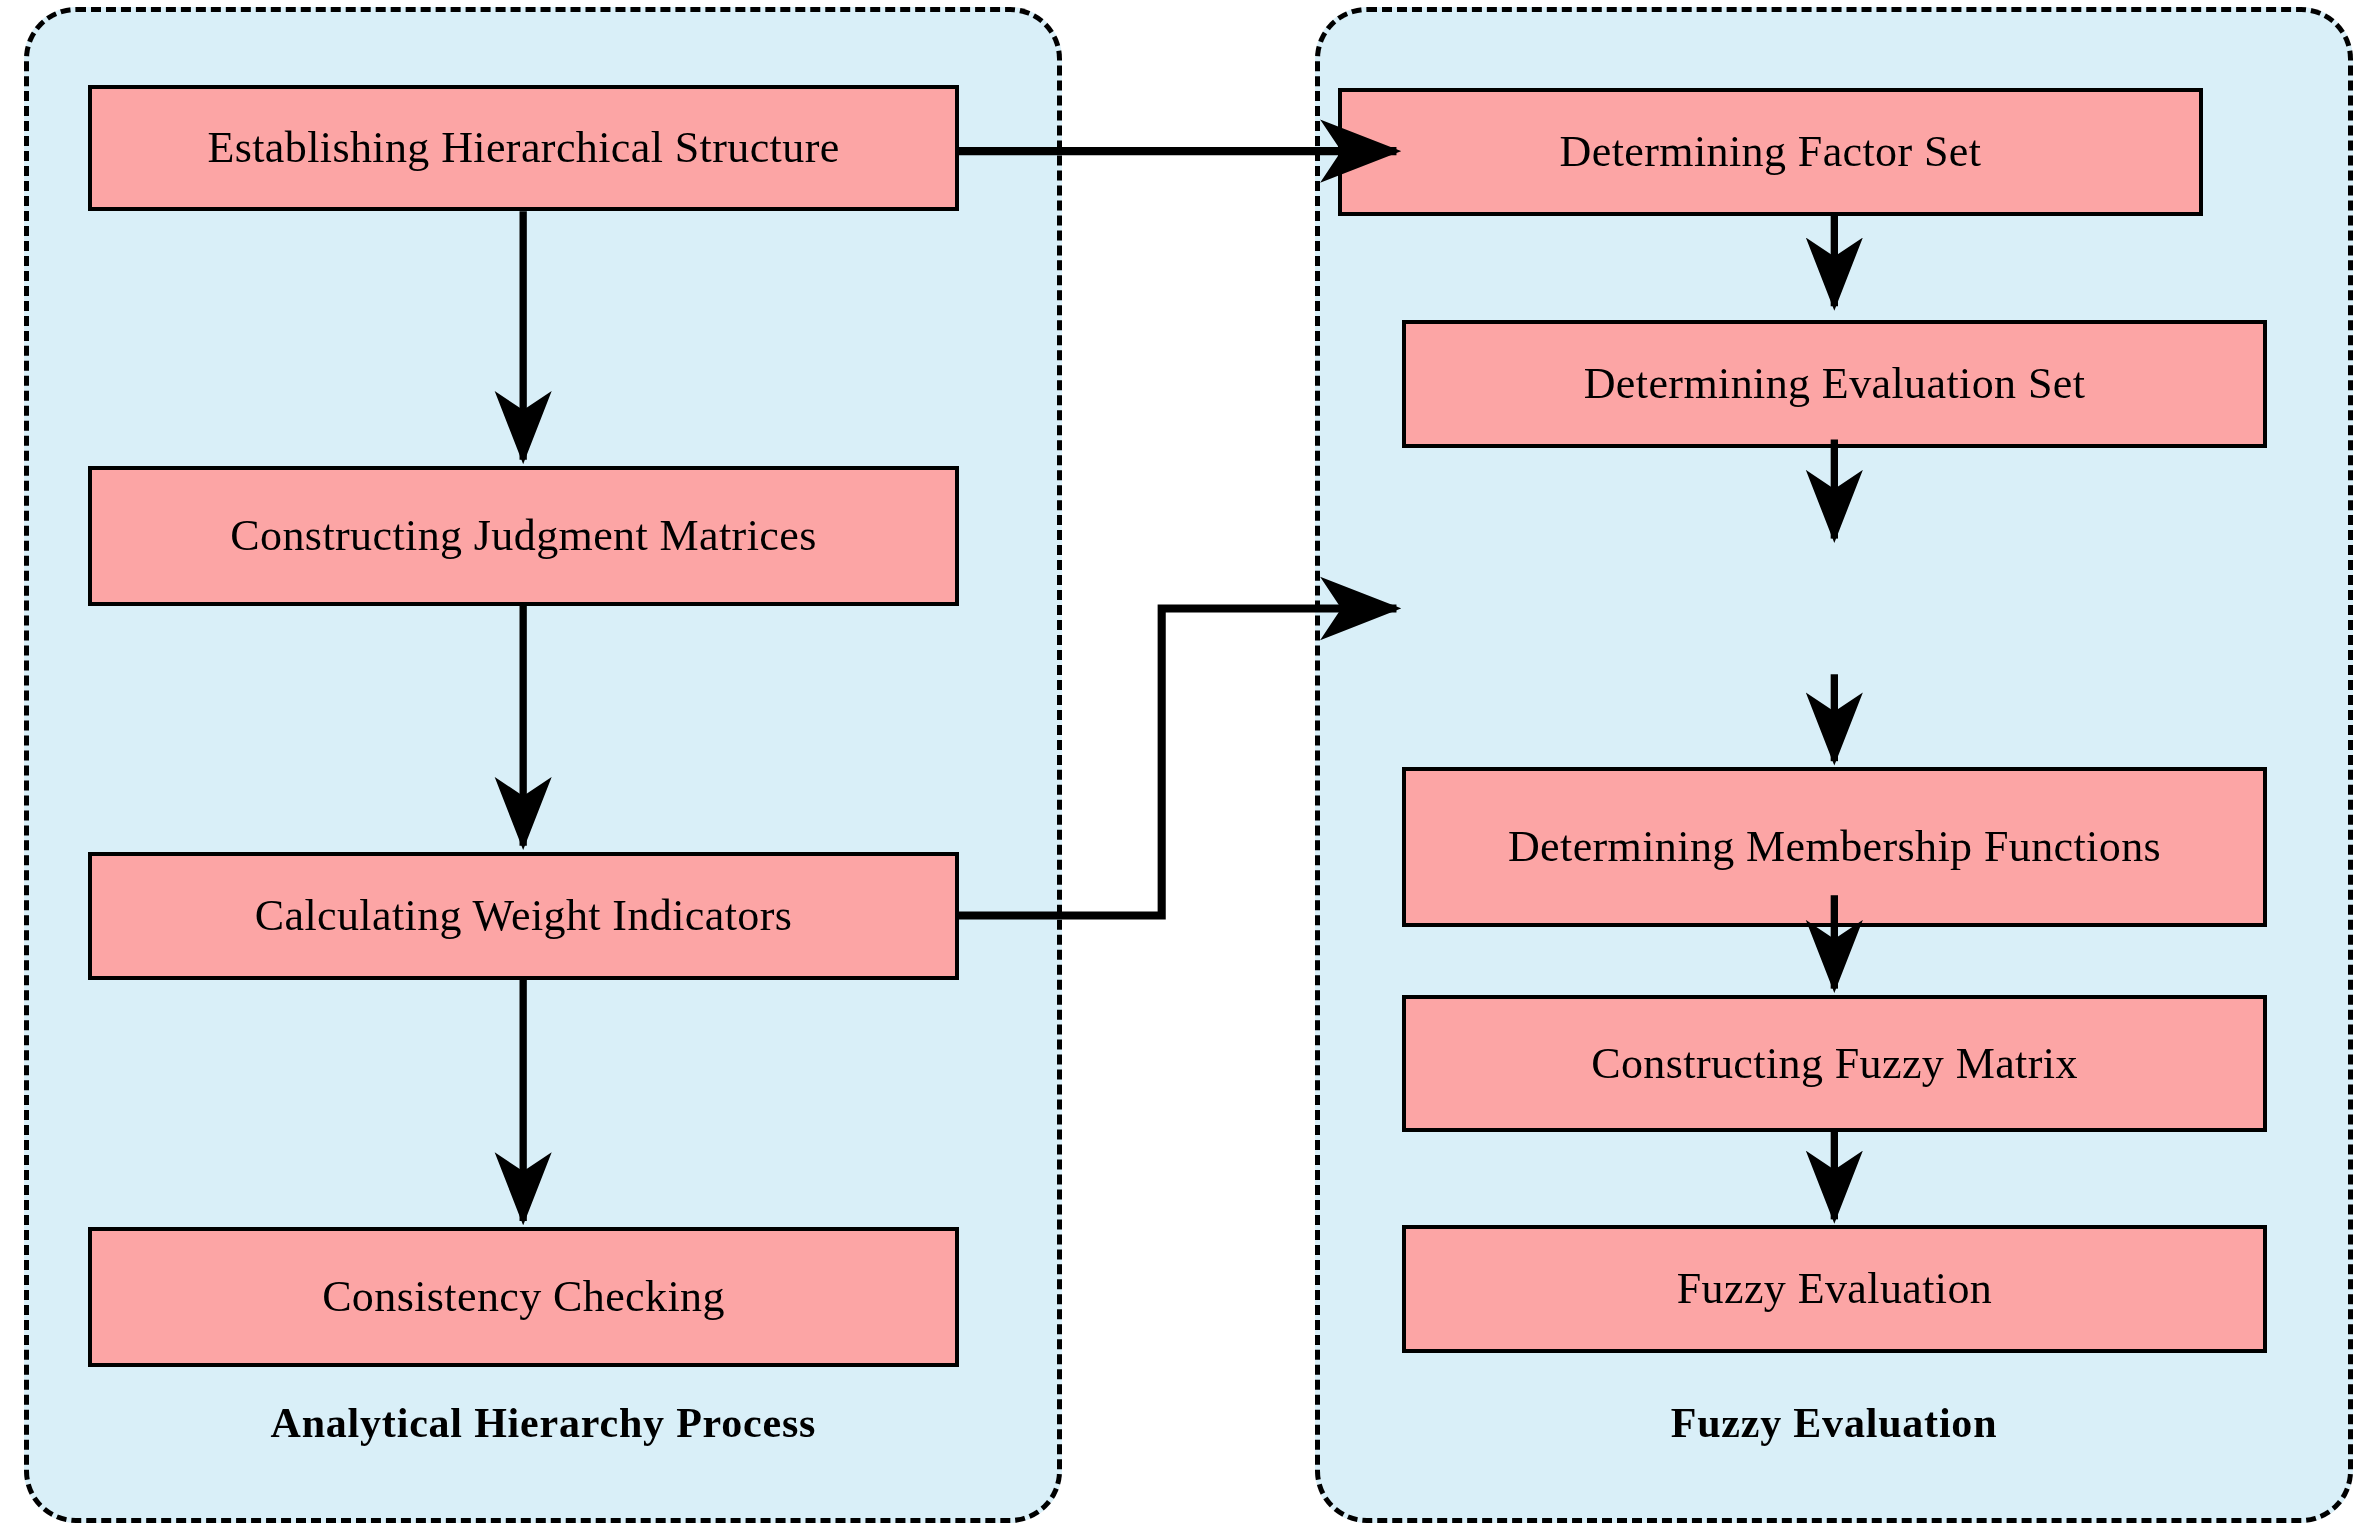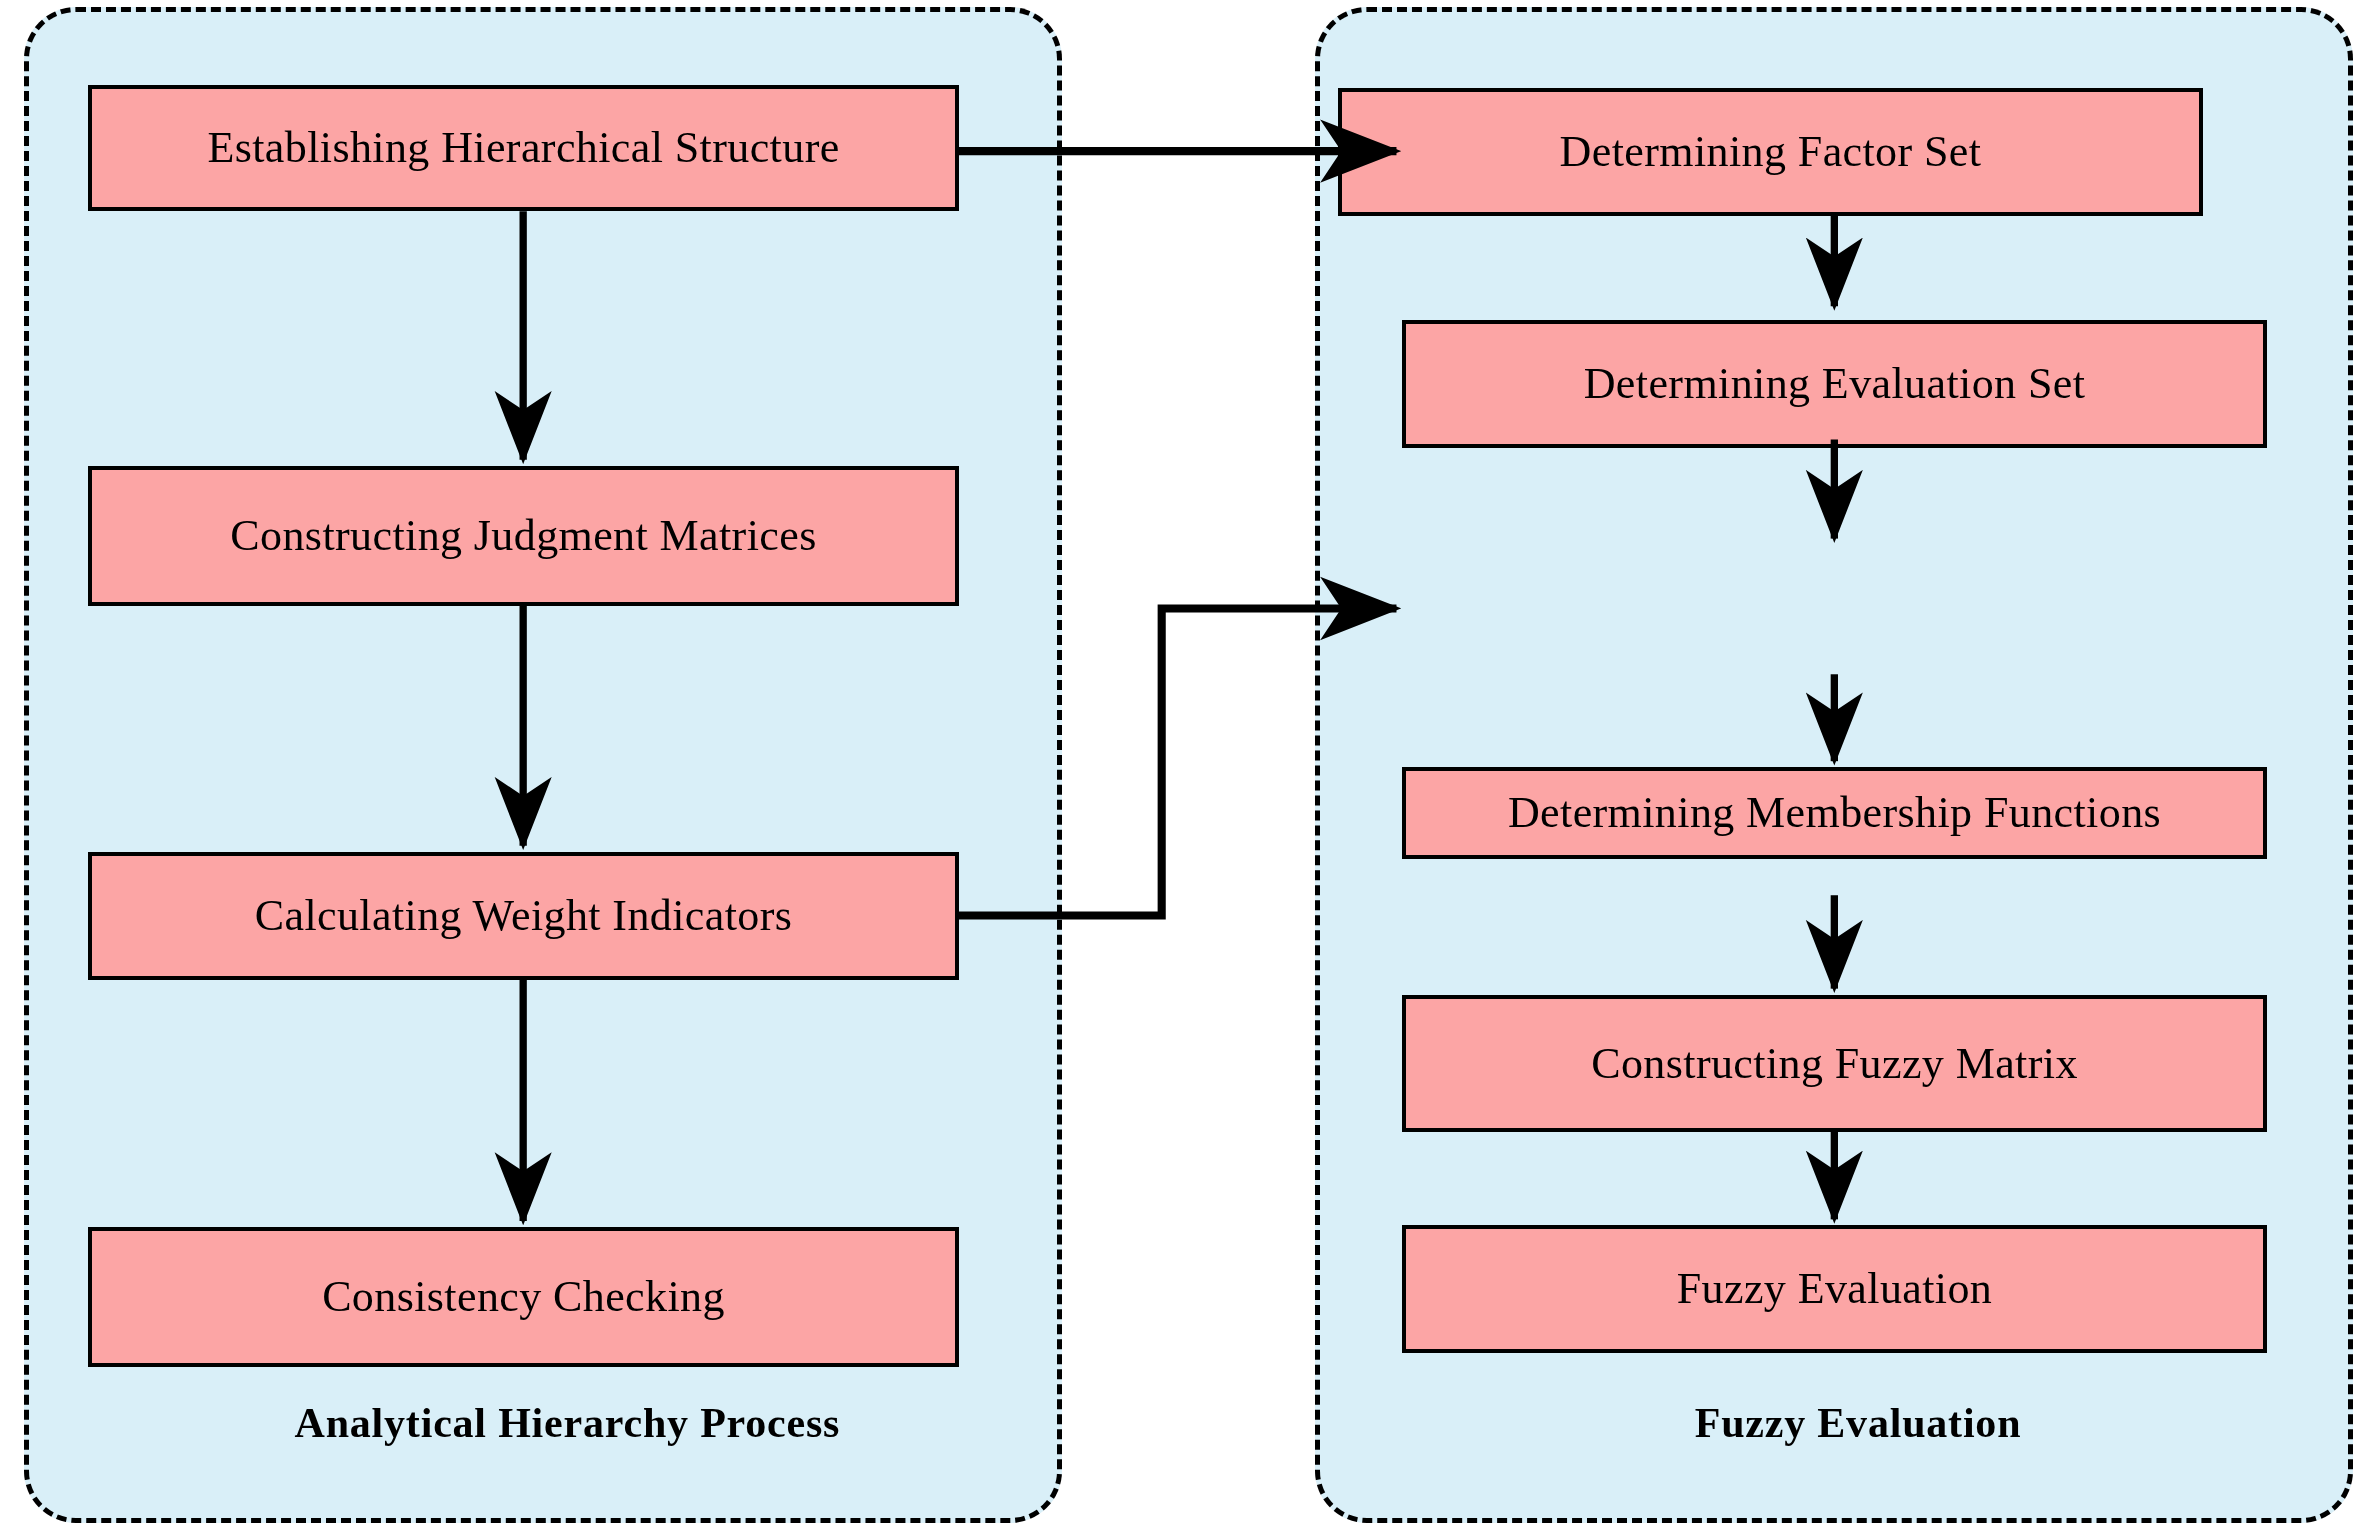--- a/index.html
+++ b/index.html
@@ -19,21 +19,20 @@
   }
   .panel-label{
     position:absolute;
     left:0;right:0;
     text-align:center;
     font-weight:bold;
     font-size:42px;
     color:#000000;
     letter-spacing:0.8px;
     white-space:nowrap;
-    padding-left:24px;
   }
   .node{
     position:absolute;
     background:#fca5a5;
     border:4.9px solid #000000;
     box-sizing:border-box;
     display:flex;
     align-items:center;
     justify-content:center;
   }
@@ -77,21 +76,21 @@
 
   <div class="node" style="left:1338px;top:88px;width:865px;height:128px;">
     <span>Determining Factor Set</span>
   </div>
 
   <div class="node" style="left:1402px;top:312px;width:865px;height:128px;margin-top:8px;">
     <span>Determining Evaluation Set</span>
   </div>
 
 
-  <div class="node" style="left:1402px;top:767px;width:865px;height:92px;">
+  <div class="node" style="left:1402px;top:767px;width:865px;height:160px;">
     <span>Determining Membership Functions</span>
   </div>
 
   <div class="node" style="left:1402px;top:995px;width:865px;height:137px;">
     <span>Constructing Fuzzy Matrix</span>
   </div>
 
   <div class="node" style="left:1402px;top:1225px;width:865px;height:128px;">
     <span>Fuzzy Evaluation</span>
   </div>

